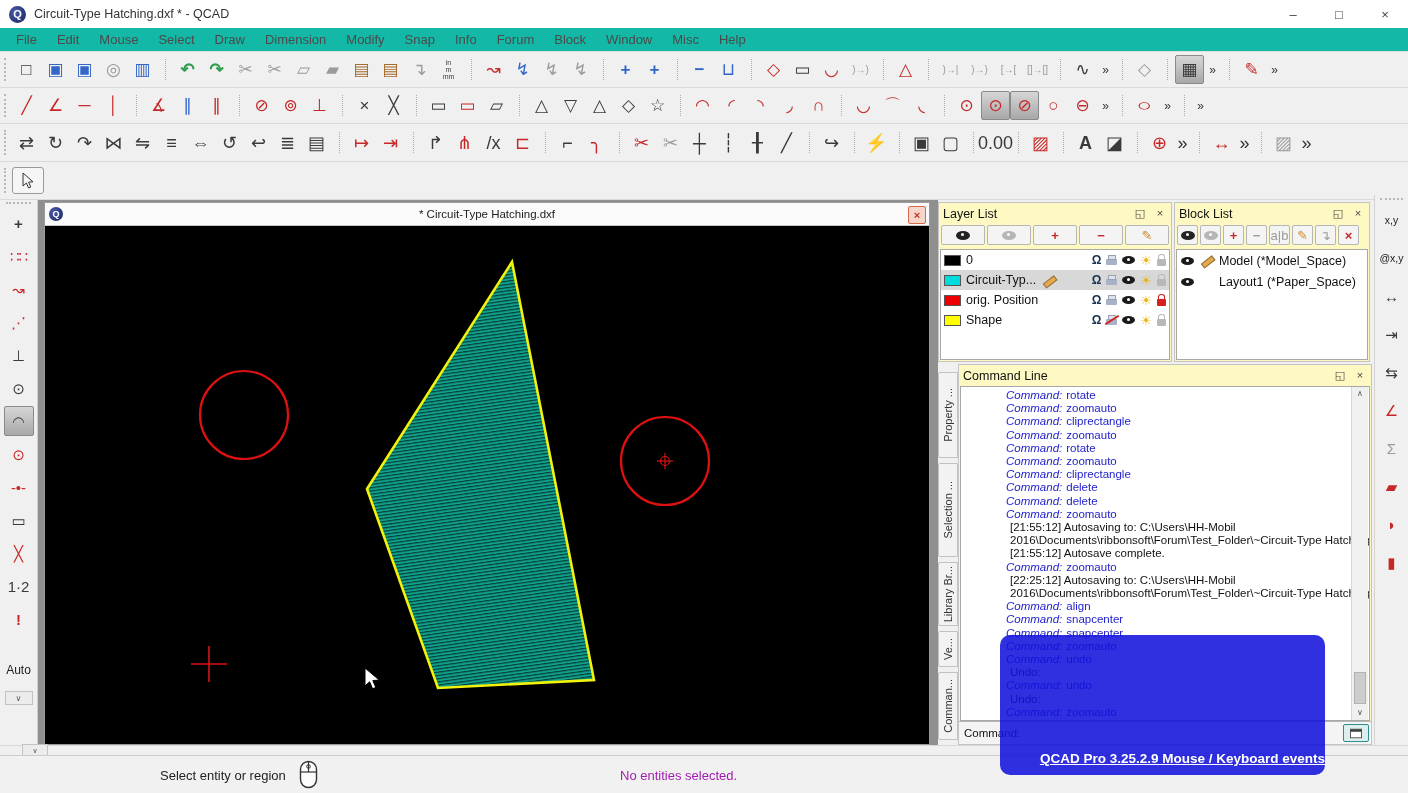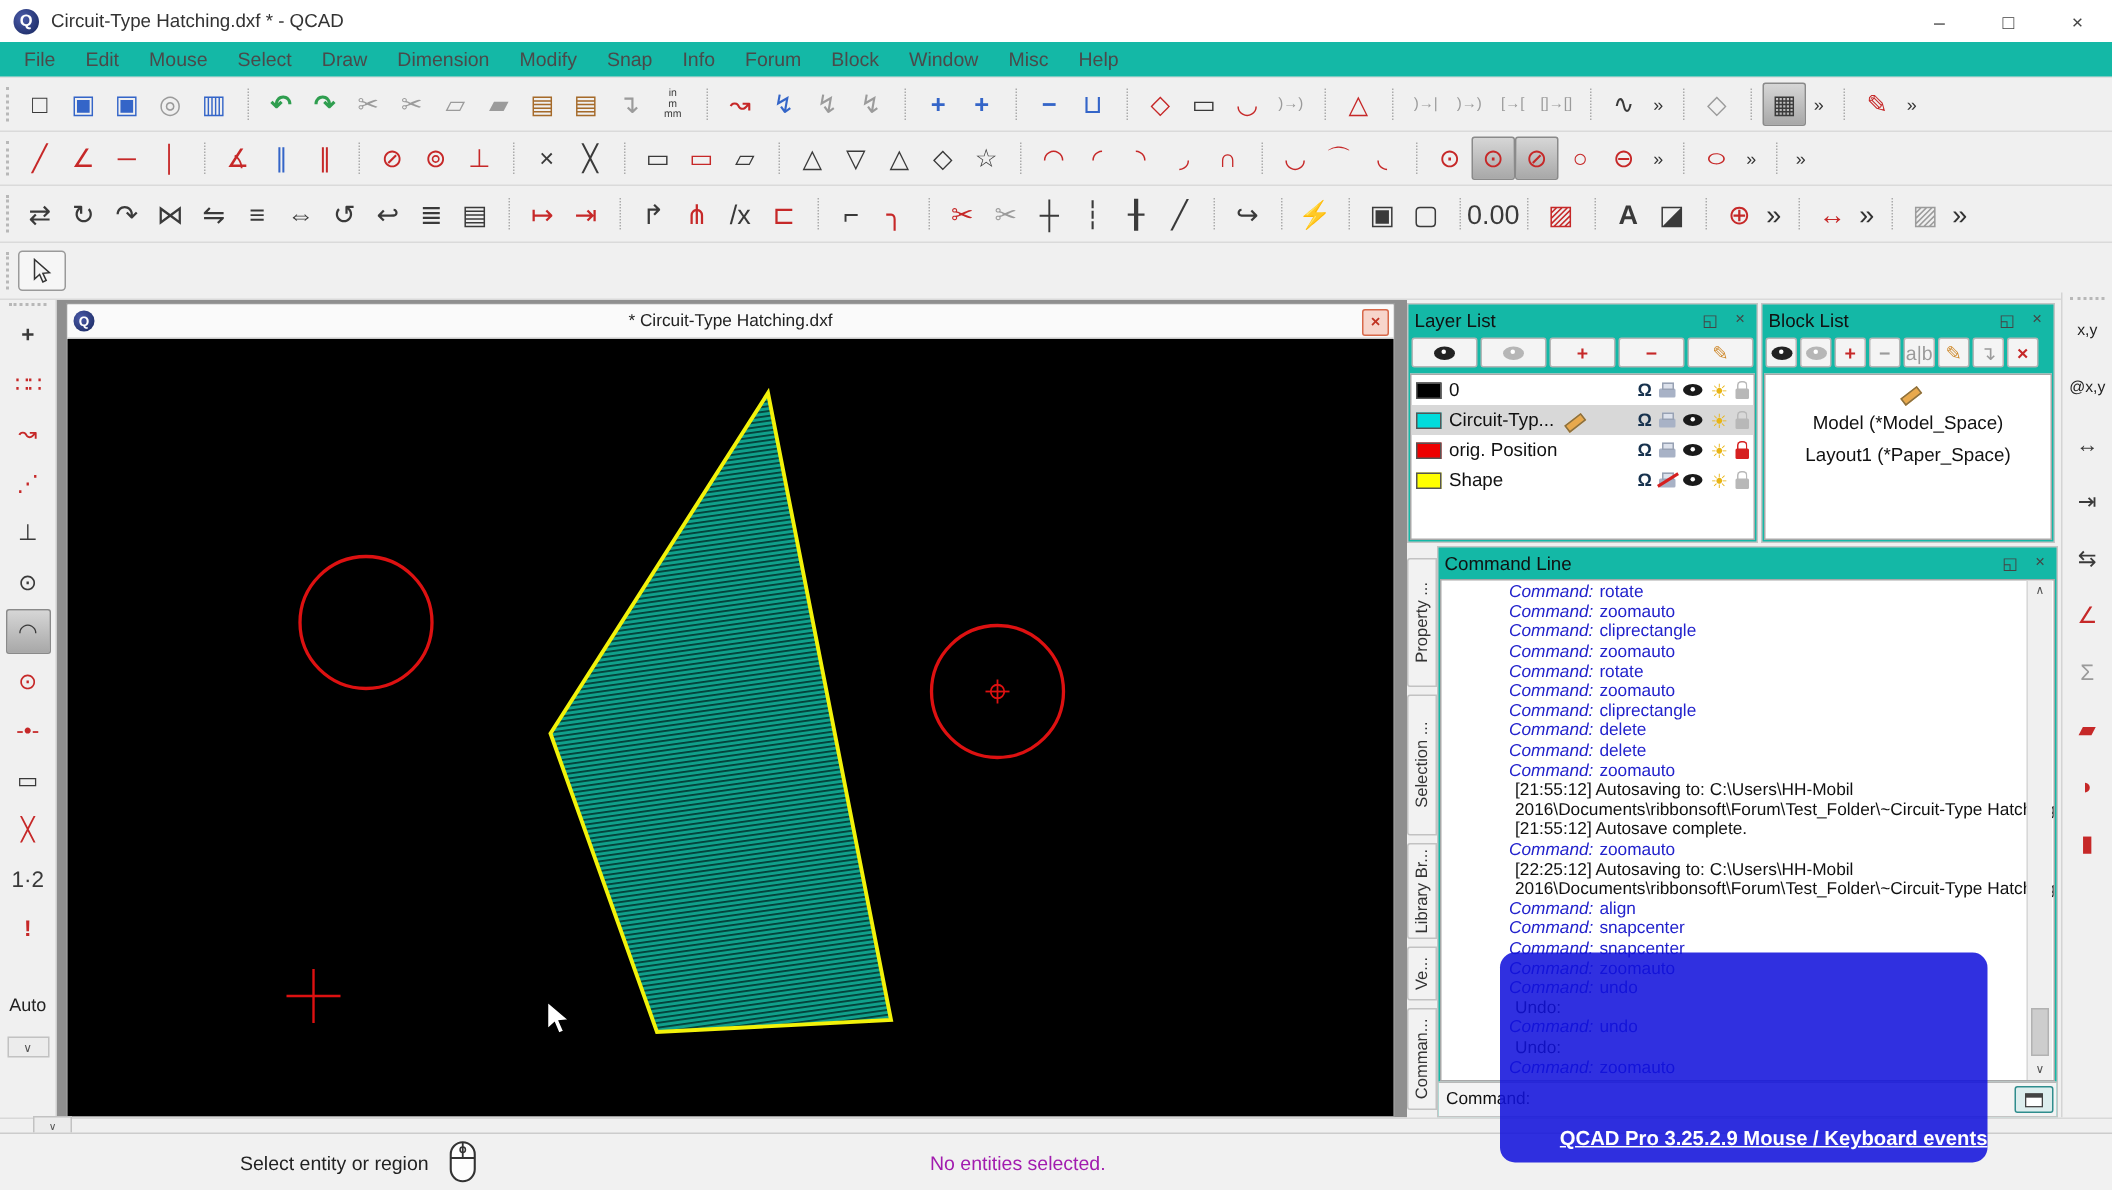--- a/index.html
+++ b/index.html
@@ -78,21 +78,21 @@
              background:radial-gradient(circle at 35% 35%,#4a5aa8,#15255c);color:#fff;font-size:9px;
              font-weight:bold;display:flex;align-items:center;justify-content:center;}
   #childname{position:absolute;left:0;right:0;text-align:center;font-size:11.5px;color:#222;}
   #childclose{position:absolute;right:3px;top:3px;width:16px;height:16px;background:#f7d5cb;
               border:1px solid #d8694a;border-radius:2px;color:#c03322;font-size:11px;font-weight:bold;
               display:flex;align-items:center;justify-content:center;}
   #canvas{flex:1;background:#000;position:relative;}
   #canvas svg{position:absolute;left:0;top:0;}
 
   
-  .panel{background:#14b8a6;border:1px solid #c4c4c4;box-sizing:border-box;display:flex;flex-direction:column;}
+  .panel{background:#fef9c3;border:1px solid #c4c4c4;box-sizing:border-box;display:flex;flex-direction:column;}
   .ptitle{height:21px;display:flex;align-items:center;padding:0 4px;font-size:12.5px;color:#111;flex:0 0 auto;}
   .ptitle .pbtns{margin-left:auto;display:flex;gap:6px;}
   .pbtn{font-size:11px;color:#444;width:14px;text-align:center;}
   .ptoolbar{height:23px;display:flex;gap:2px;padding:1px 2px;flex:0 0 auto;}
   .ptoolbar .tbtn{flex:1 1 auto;height:20px;border:1px solid #b6b6b6;background:#f4f4f4;border-radius:2px;}
   .ptoolbar .tbtn .glyph{font-size:13px;}
   #blockpanel .ptoolbar .tbtn{flex:0 0 auto;width:21px;}
   .plist{flex:1;background:#fff;border:1px solid #a8a8a8;margin:0 1px 1px 1px;overflow:hidden;}
   #layerpanel{left:938px;top:202px;width:234px;height:160px;}
   #blockpanel{left:1174px;top:202px;width:196px;height:160px;}
@@ -109,21 +109,21 @@
   .printer::before{content:"";position:absolute;left:2px;top:-4px;width:6px;height:3px;background:#dde2ec;border:1px solid #98a2b4;}
   .printer.off::after{content:"";position:absolute;left:-2px;top:0px;width:16px;height:2px;background:#d62020;transform:rotate(-32deg);}
   .sun{font-size:13px;color:#e8b414;line-height:1;}
   .lock{display:inline-block;width:9px;height:7px;background:#b8b8b8;border-radius:1px;position:relative;margin-top:4px;}
   .lock::before{content:"";position:absolute;top:-5px;left:1px;width:5px;height:5px;border:1.5px solid #b8b8b8;
                 border-bottom:none;border-radius:3px 3px 0 0;}
   .lock.red{background:#d62020;} .lock.red::before{border-color:#d62020;}
   .pencil{display:inline-block;width:13px;height:13px;position:relative;}
   .pencil::before{content:"";position:absolute;left:1px;top:5px;width:12px;height:3.5px;background:#e8a94d;
                   border:1px solid #8a7040;transform:rotate(-38deg);}
-  .brow{height:21px;display:flex;align-items:center;padding:0 4px;font-size:12.5px;color:#111;gap:6px;flex-direction:column;}
+  .brow{height:21px;display:flex;align-items:center;padding:0 4px;font-size:12.5px;color:#111;gap:6px;}
   .brow .ph{width:13px;height:13px;flex:0 0 auto;}
 
   
   #cmdtabs{left:938px;top:364px;width:20px;height:381px;display:flex;flex-direction:column;gap:5px;
            padding-top:8px;box-sizing:border-box;}
   .vtab{border:1px solid #c2c2c2;background:#f2f2f2;border-radius:2px 0 0 2px;display:flex;
         align-items:center;justify-content:center;}
   .vtab span{writing-mode:vertical-rl;transform:rotate(180deg);font-size:11px;color:#333;white-space:nowrap;}
   #cmdpanel{left:958px;top:364px;width:414px;height:381px;}
   #cmdhist{flex:1;background:#fff;border:1px solid #a8a8a8;margin:0 1px;overflow:hidden;position:relative;

